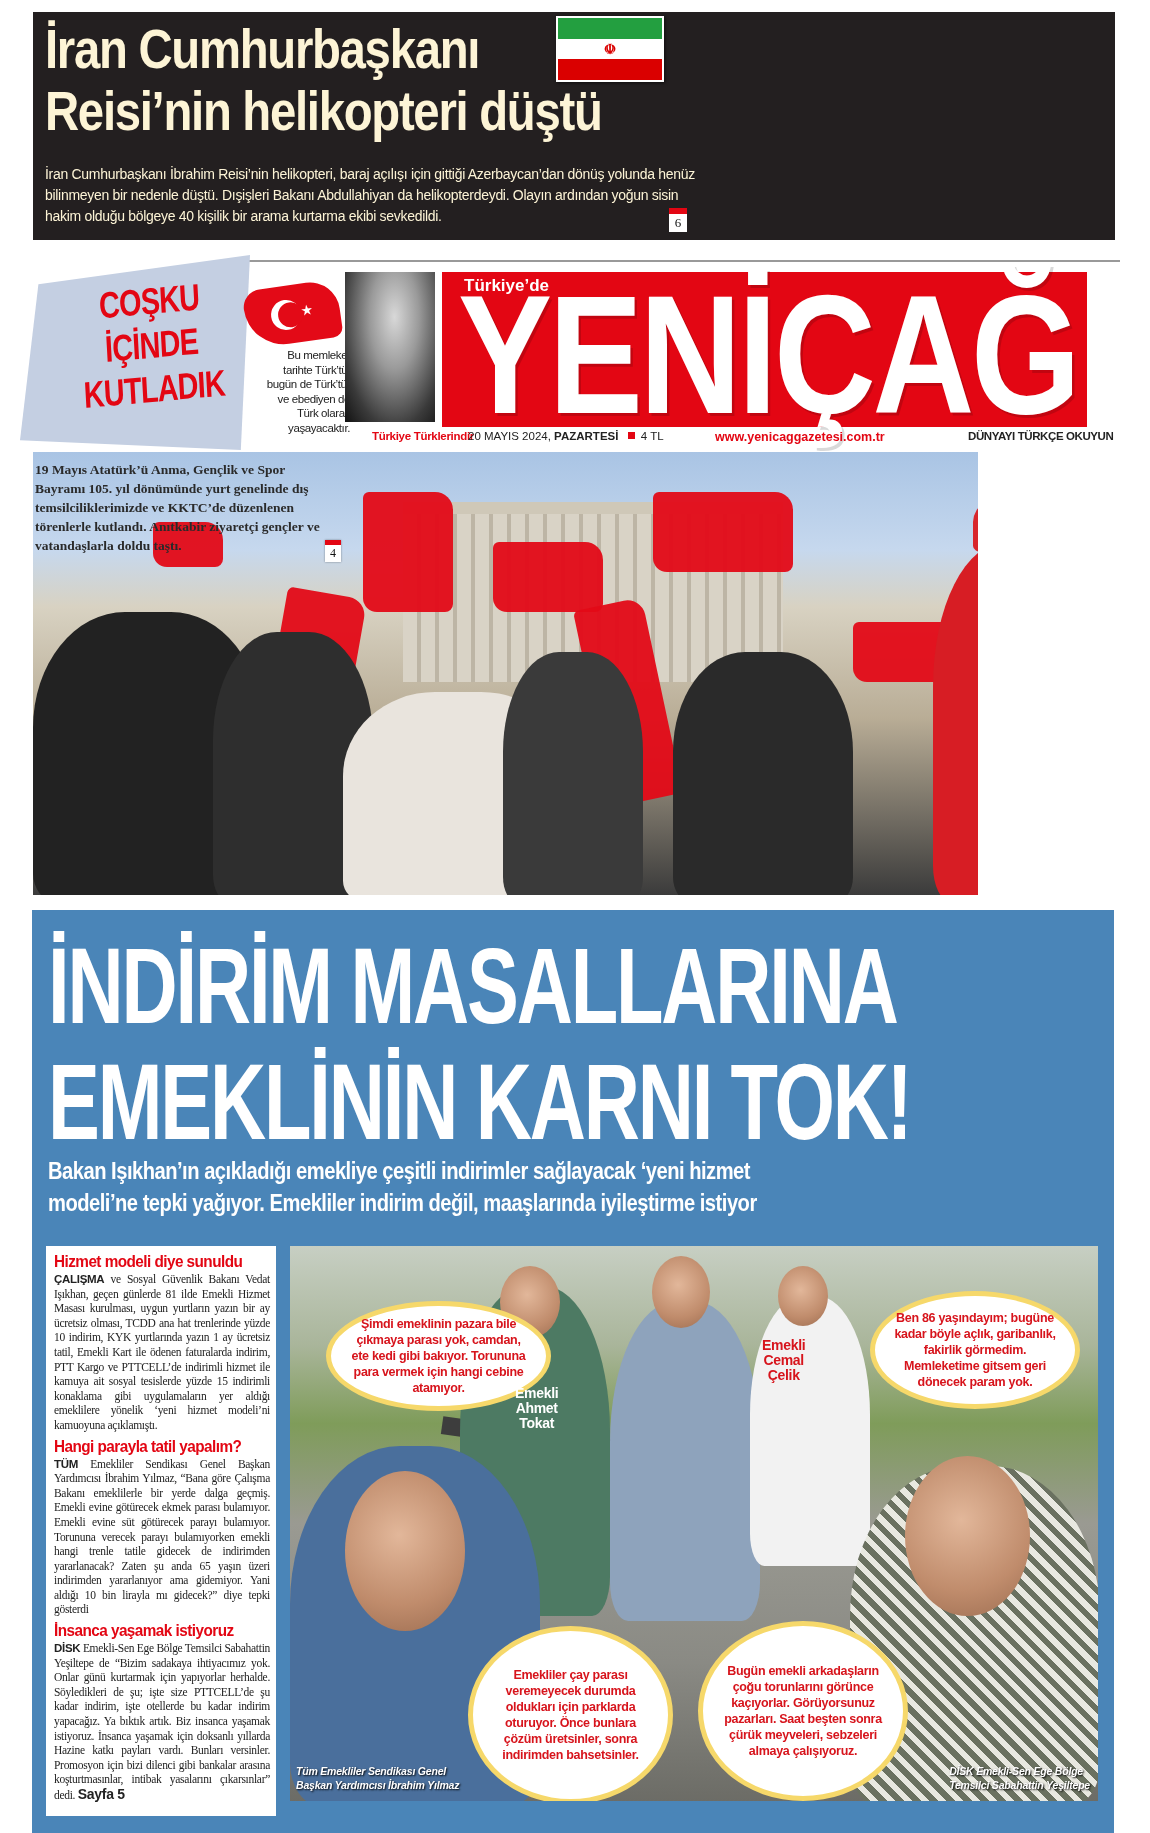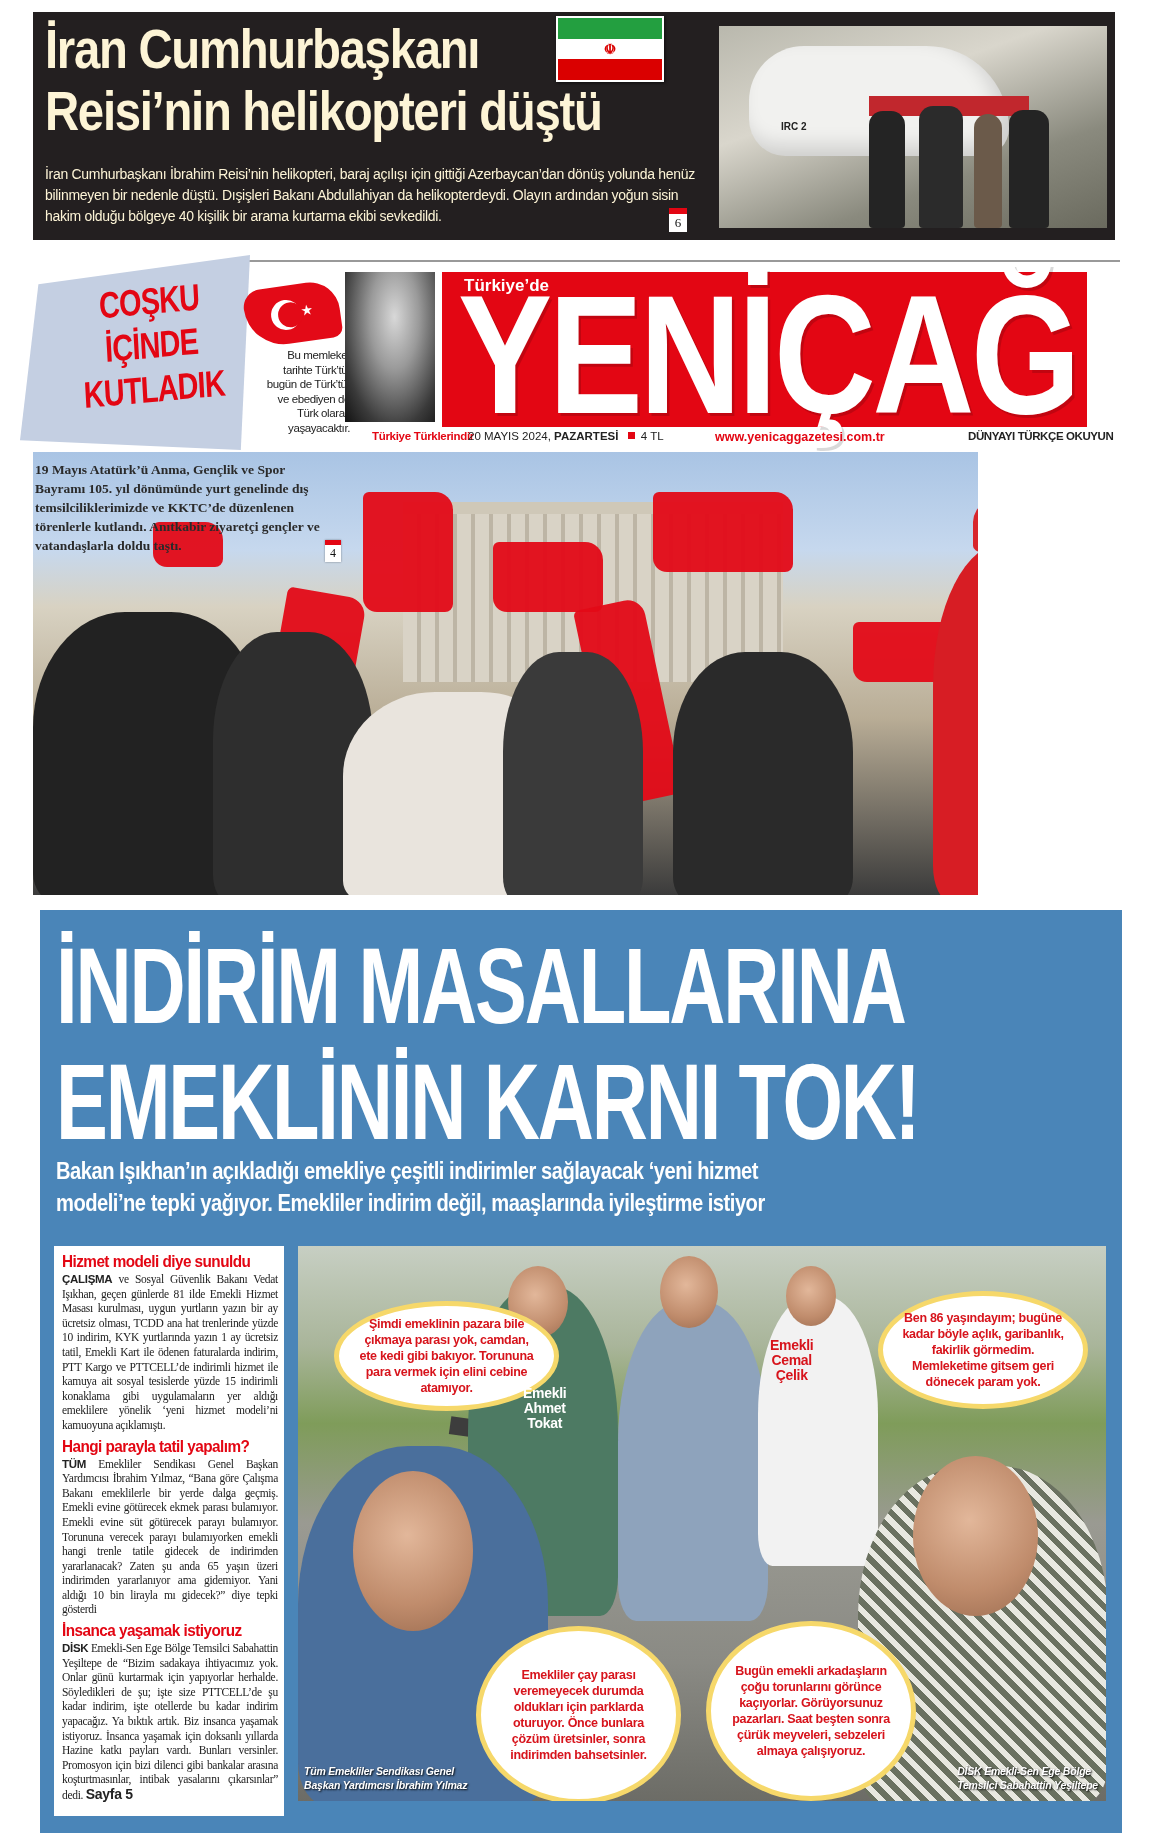--- a/index.html
+++ b/index.html
@@ -45,21 +45,21 @@
 
   
   #celebration-photo { left: 33px; top: 452px; width: 945px; height: 443px; overflow: hidden; background: linear-gradient(180deg,#a9c4e4 0%,#c6d8ee 22%,#d8d2c2 35%,#b9ad96 60%,#3b3b3b 100%); }
   #mausoleum { left: 370px; top: 50px; width: 380px; height: 180px; background: repeating-linear-gradient(90deg,#d9d3c6 0 14px,#bdb5a5 14px 18px); border-top: 12px solid #cfc8b8; }
   .flag-shape { position: absolute; background: #e30a17; border-radius: 6px 18px 8px 14px; opacity: .95; }
   .crowd { position: absolute; border-radius: 40% 40% 10% 10%; }
   #photo-caption { left: 2px; top: 8px; width: 295px; font-family: "Liberation Serif", serif; font-weight: 700; font-size: 13.5px; line-height: 19px; color: #2a2a2a; }
   #photo-page-badge { left: 292px; top: 88px; width: 16px; height: 22px; background: #fff; border-top: 5px solid #e30613; text-align: center; font-family: "Liberation Serif", serif; font-size: 12px; line-height: 16px; color: #111; box-shadow: 0 0 2px rgba(0,0,0,.4); }
 
   
-  #main-story { left: 40px; top: 910px; width: 1082px; height: 923px; background: #4a85b8; }
+  #main-story { left: 32px; top: 910px; width: 1082px; height: 923px; background: #4a85b8; }
   #main-headline { left: 16px; top: 18px; width: 1060px; color: #fff; font-weight: 700; font-size: 108px; line-height: 116px; letter-spacing: -3px; transform: scaleX(0.72); transform-origin: left top; white-space: nowrap; }
   #main-deck { left: 16px; top: 245px; width: 1060px; color: #fff; font-weight: 700; font-size: 24px; line-height: 32px; letter-spacing: -0.6px; transform: scaleX(0.84); transform-origin: left top; white-space: nowrap; }
   #sidebar-col { left: 14px; top: 336px; width: 230px; height: 570px; background: #fff; padding: 6px 6px 0 8px; }
   .side-head { color: #e30613; font-weight: 700; font-size: 17px; line-height: 20px; letter-spacing: -0.6px; transform: scaleX(0.9); transform-origin: left top; white-space: nowrap; }
   .side-body { font-family: "Liberation Serif", serif; font-size: 11.5px; line-height: 14.6px; color: #222; letter-spacing: -0.3px; text-align: justify; margin-bottom: 4px; }
   .side-body .lead { font-family: "Liberation Sans", sans-serif; font-weight: 700; font-size: 11.5px; }
   .side-body .pg { font-family: "Liberation Sans", sans-serif; font-weight: 700; font-size: 14px; }
 
   #retirees-photo { left: 258px; top: 336px; width: 808px; height: 555px; overflow: hidden; background: linear-gradient(180deg,#c7cfc3 0%,#a9b59a 18%,#7f9c5a 32%,#9a9a92 50%,#8a8a84 75%,#6c6c66 100%); }
   .figure { position: absolute; border-radius: 44% 44% 12% 12%; }
@@ -79,29 +79,20 @@
   </div>
   <div id="iran-flag" class="abs">
     <div class="g"></div>
       <div class="w">
         <span class="emb">☫</span>
       </div>
       <div class="r"></div>
   </div>
   <div id="iran-summary" class="abs">İran Cumhurbaşkanı İbrahim Reisi’nin helikopteri, baraj açılışı için gittiği Azerbaycan’dan dönüş yolunda henüz bilinmeyen bir nedenle düştü. Dışişleri Bakanı Abdullahiyan da  helikopterdeydi. Olayın ardından yoğun sisin hakim olduğu bölgeye 40 kişilik bir arama kurtarma ekibi sevkedildi.</div>
   <div id="iran-page-badge" class="abs">6</div>
-  <div id="iran-photo" class="abs">
-    <div id="heli-body" class="abs"></div>
-    <div id="heli-stripe" class="abs"></div>
-    <div id="heli-label" class="abs">IRC 2</div>
-    <div class="abs person" style="left:150px;top:85px;width:36px;height:117px;"></div>
-    <div class="abs person" style="left:200px;top:80px;width:44px;height:122px;background:#2b2b2b;"></div>
-    <div class="abs person" style="left:255px;top:88px;width:28px;height:114px;background:#6b5a4a;"></div>
-    <div class="abs person" style="left:290px;top:84px;width:40px;height:118px;"></div>
-  </div>
 </div>
 
 <div id="top-rule" class="abs"></div>
 <div id="cosku-badge" class="abs"></div>
 <div id="cosku-text" class="abs">
   <div>COŞKU</div>
   <div>İÇİNDE</div>
   <div>KUTLADIK</div>
 </div>
 <div id="tr-flag" class="abs">
@@ -179,21 +170,21 @@
     <div class="face" style="left:210px;top:20px;width:60px;height:72px;"></div>
     <div class="figure" style="left:320px;top:55px;width:150px;height:320px;background:#8ea3bc;"></div>
     <div class="face" style="left:362px;top:10px;width:58px;height:72px;"></div>
     <div class="figure" style="left:460px;top:50px;width:120px;height:270px;background:#f2f2f2;"></div>
     <div class="face" style="left:488px;top:20px;width:50px;height:60px;"></div>
     <div class="figure" style="left:0;top:200px;width:250px;height:360px;background:#4a6f9c;"></div>
     <div class="face" style="left:55px;top:225px;width:120px;height:160px;"></div>
     <div class="figure" style="left:560px;top:220px;width:250px;height:340px;background:repeating-linear-gradient(45deg,#6a7160 0 6px,#e8e8e0 6px 12px);"></div>
     <div class="face" style="left:615px;top:210px;width:125px;height:160px;"></div>
 
-    <div class="bubble" style="left:36px;top:55px;width:225px;height:110px;">Şimdi emeklinin pazara bile çıkmaya parası yok, camdan, ete kedi gibi bakıyor. Torununa para vermek için elini cebine atamıyor.</div>
+    <div class="bubble" style="left:36px;top:55px;width:225px;height:110px;">Şimdi emeklinin pazara bile çıkmaya parası yok, camdan, ete kedi gibi bakıyor. Torununa para vermek için hangi cebine atamıyor.</div>
     <div class="bubble" style="left:580px;top:45px;width:210px;height:118px;">Ben 86 yaşındayım; bugüne kadar böyle açlık, garibanlık, fakirlik görmedim. Memleketime gitsem geri dönecek param yok.</div>
     <div class="bubble" style="left:178px;top:380px;width:205px;height:178px;">Emekliler çay parası veremeyecek durumda oldukları için parklarda oturuyor. Önce bunlara çözüm üretsinler, sonra indirimden bahsetsinler.</div>
     <div class="bubble" style="left:408px;top:375px;width:210px;height:180px;">Bugün emekli arkadaşların çoğu torunlarını görünce kaçıyorlar. Görüyorsunuz pazarları. Saat beşten sonra çürük meyveleri, sebzeleri almaya çalışıyoruz.</div>
 
     <div class="name-tag" style="left:225px;top:140px;color:#fff;">
       <div>Emekli</div>
       <div>Ahmet</div>
       <div>Tokat</div>
     </div>
     <div class="name-tag" style="left:472px;top:92px;color:#d7141c;">

